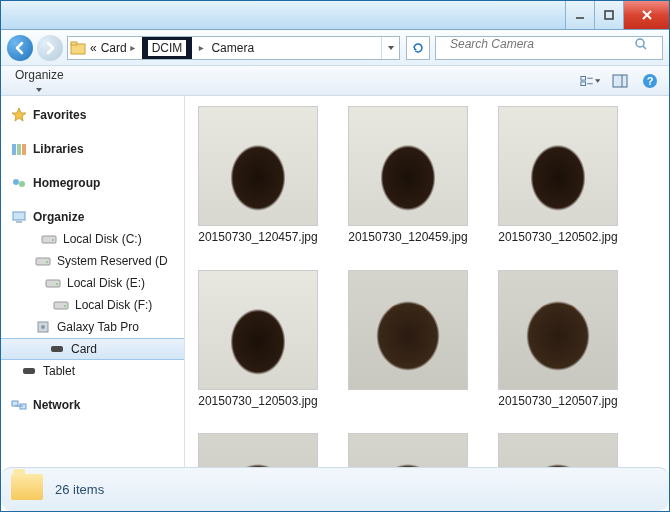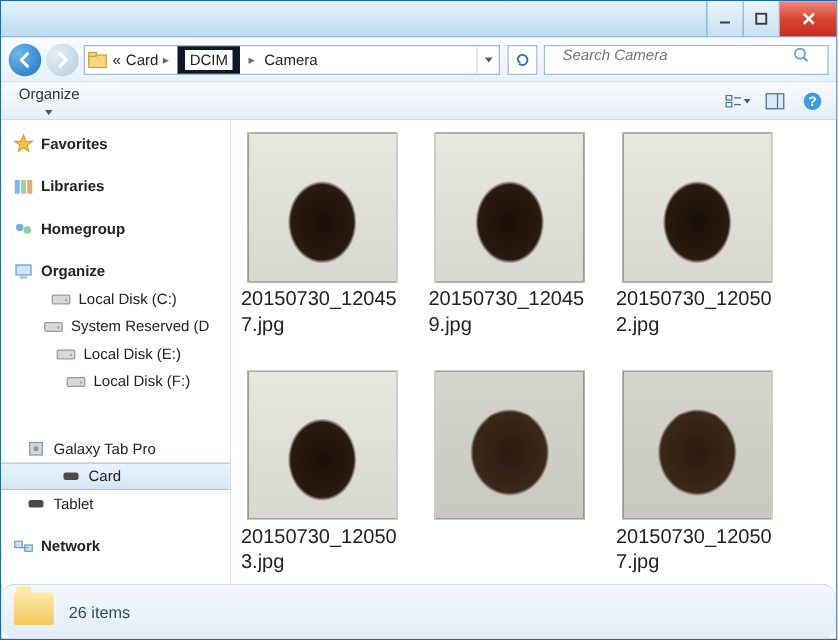--- a/index.html
+++ b/index.html
@@ -31,21 +31,21 @@
   .body { flex:1; display:flex; overflow:hidden; }
   .sidebar { width:184px; border-right:1px solid #d8e1e8; background:#fff; overflow-y:auto; font-size:12px; color:#222; padding:8px 0; }
   .sb-group { margin-bottom:12px; }
   .sb-item { display:flex; align-items:center; gap:6px; padding:2px 8px 2px 20px; height:22px; cursor:default; white-space:nowrap; overflow:hidden; }
   .sb-item.header { padding-left:10px; font-weight:bold; }
   .sb-item.sel { background:linear-gradient(to bottom,#e9f2fb,#d4e6f7); border:1px solid #9ec5ea; border-left:none; border-right:none; }
   .sb-ico { width:16px; height:16px; display:inline-flex; align-items:center; justify-content:center; }
   .content { flex:1; overflow-y:auto; padding:10px 8px; background:#fff; }
   .grid { display:flex; flex-wrap:wrap; gap:24px 20px; }
   .thumb { width:130px; display:flex; flex-direction:column; align-items:center; }
-  .thumb .cap { font-size:16px; margin-top:4px; color:#222; word-break:break-all; line-height:1.3; }
+  .thumb .cap { font-size:12px; text-align:center; margin-top:4px; color:#222; word-break:break-all; line-height:1.3; }
   .placeholder { width:120px; height:120px; background:#4a3b2e; border:1px solid #ccc; position:relative; overflow:hidden; }
   .placeholder::before { content:""; position:absolute; inset:0; background:radial-gradient(ellipse at 50% 55%,#2a1a10 0%,#3a2818 35%,transparent 38%), radial-gradient(ellipse at 40% 35%,#b77d3f 0%,#b77d3f 6%,transparent 7%), radial-gradient(ellipse at 60% 35%,#b77d3f 0%,#b77d3f 6%,transparent 7%), linear-gradient(#d5d5cd,#c8c8c0); }
   .placeholder.floor::before { background:radial-gradient(ellipse at 50% 60%,#1a1008 0%,#2a1a10 30%,transparent 33%), linear-gradient(#e7e7e0,#d8d8d0); }
   .statusbar { height:44px; background:linear-gradient(to bottom,#f2f7fc,#e3eef7); border-top:1px solid #cddce8; display:flex; align-items:center; padding:4px 10px; font-size:13px; color:#2a4d6e; gap:12px;border-radius:11px; }
   .status-ico { width:32px; height:32px; }
   .folder-large { width:32px; height:26px; background:linear-gradient(#fde9a7,#f7c95e); border-radius:2px; position:relative; }
   .folder-large::before { content:""; position:absolute; top:-5px; left:2px; width:12px; height:6px; background:#fde9a7; border-radius:2px 2px 0 0; }
   ::-webkit-scrollbar { width:17px; }
   ::-webkit-scrollbar-track { background:#f0f0f0; }
   ::-webkit-scrollbar-thumb { background:linear-gradient(to right,#d5e5f3,#b9d4ea); border:1px solid #9bb9d0; }
@@ -242,21 +242,21 @@
             </div>
             <div class="sb-item" style="padding-left: 52px;">
               <span class="sb-ico">
                 <svg width="16" height="12" viewBox="0 0 16 12">
                   <rect x="1" y="3" width="14" height="7" rx="1" fill="#d8d8d8" stroke="#9a9a9a"></rect>
                   <circle cx="12" cy="7" r="1" fill="#7fc97f"></circle>
                 </svg>
               </span>
               <span>Local Disk (F:)</span>
             </div>
-            <div class="sb-item" style="padding-left: 20px; margin-top: 32px;">
+            <div class="sb-item" style="padding-left: 34px;">
               <span class="sb-ico">
                 <svg width="14" height="14" viewBox="0 0 14 14">
                   <rect x="2" y="2" width="10" height="10" fill="#d0d8de" stroke="#8a99a5"></rect>
                   <circle cx="7" cy="7" r="2" fill="#8a99a5"></circle>
                 </svg>
               </span>
               <span>Galaxy Tab Pro</span>
             </div>
             <div class="sb-item sel" style="padding-left: 48px;">
               <span class="sb-ico">

